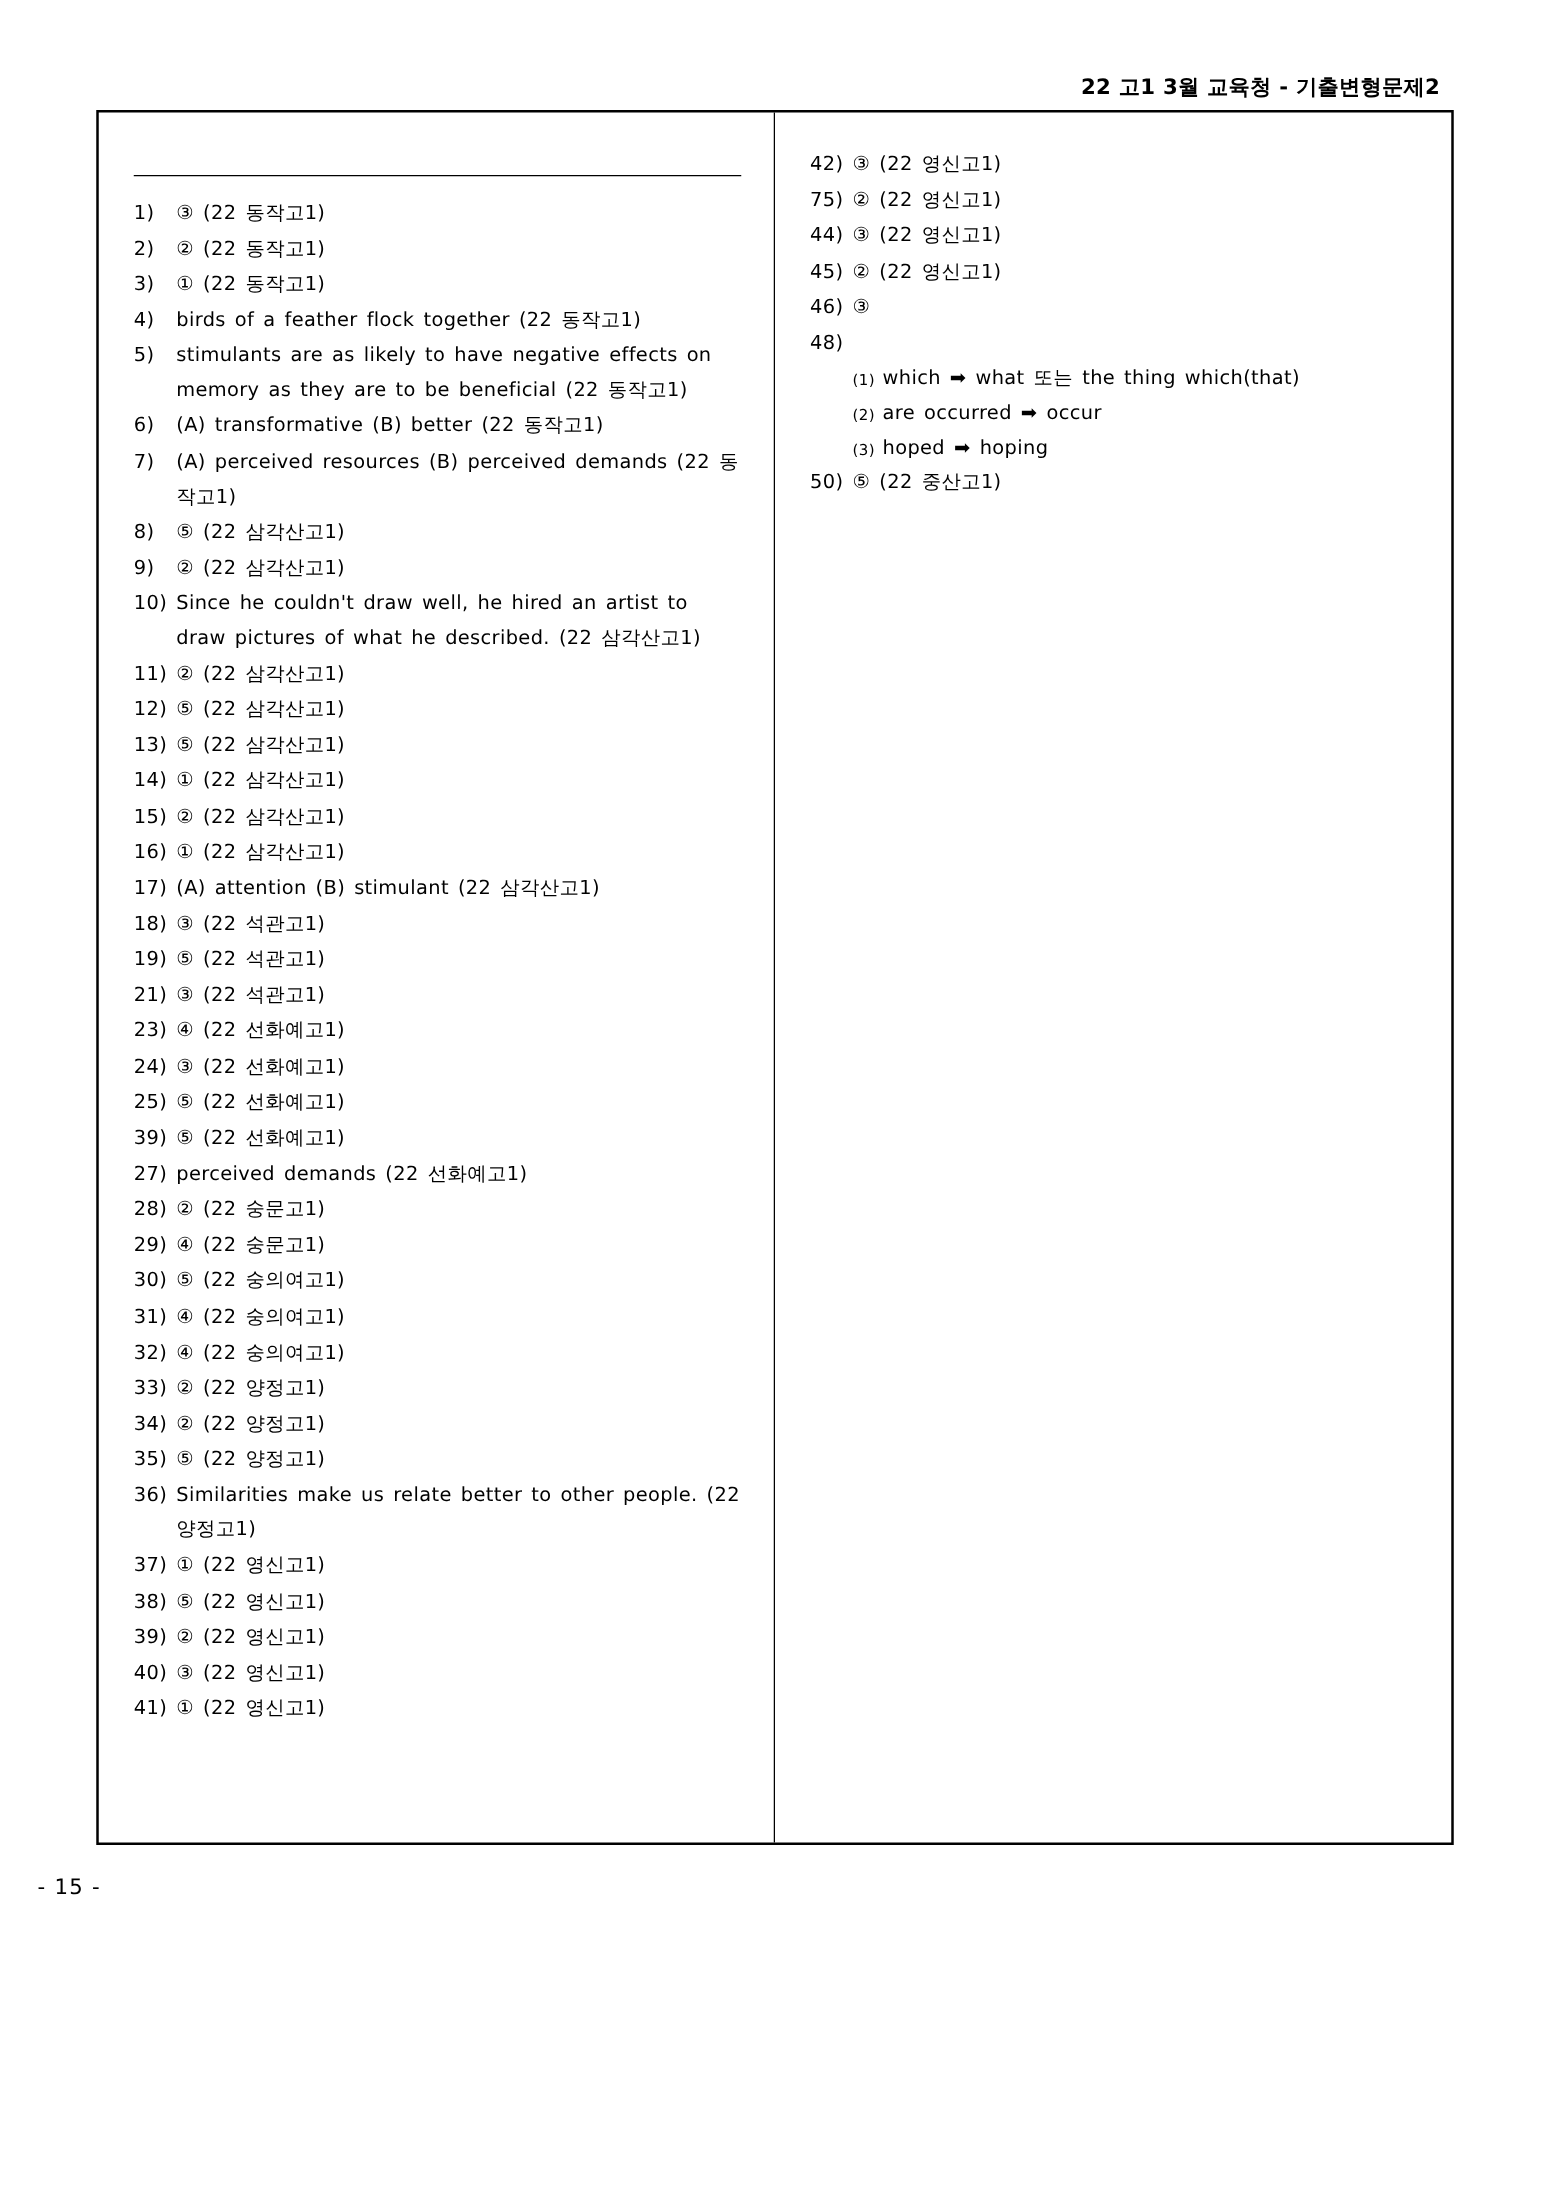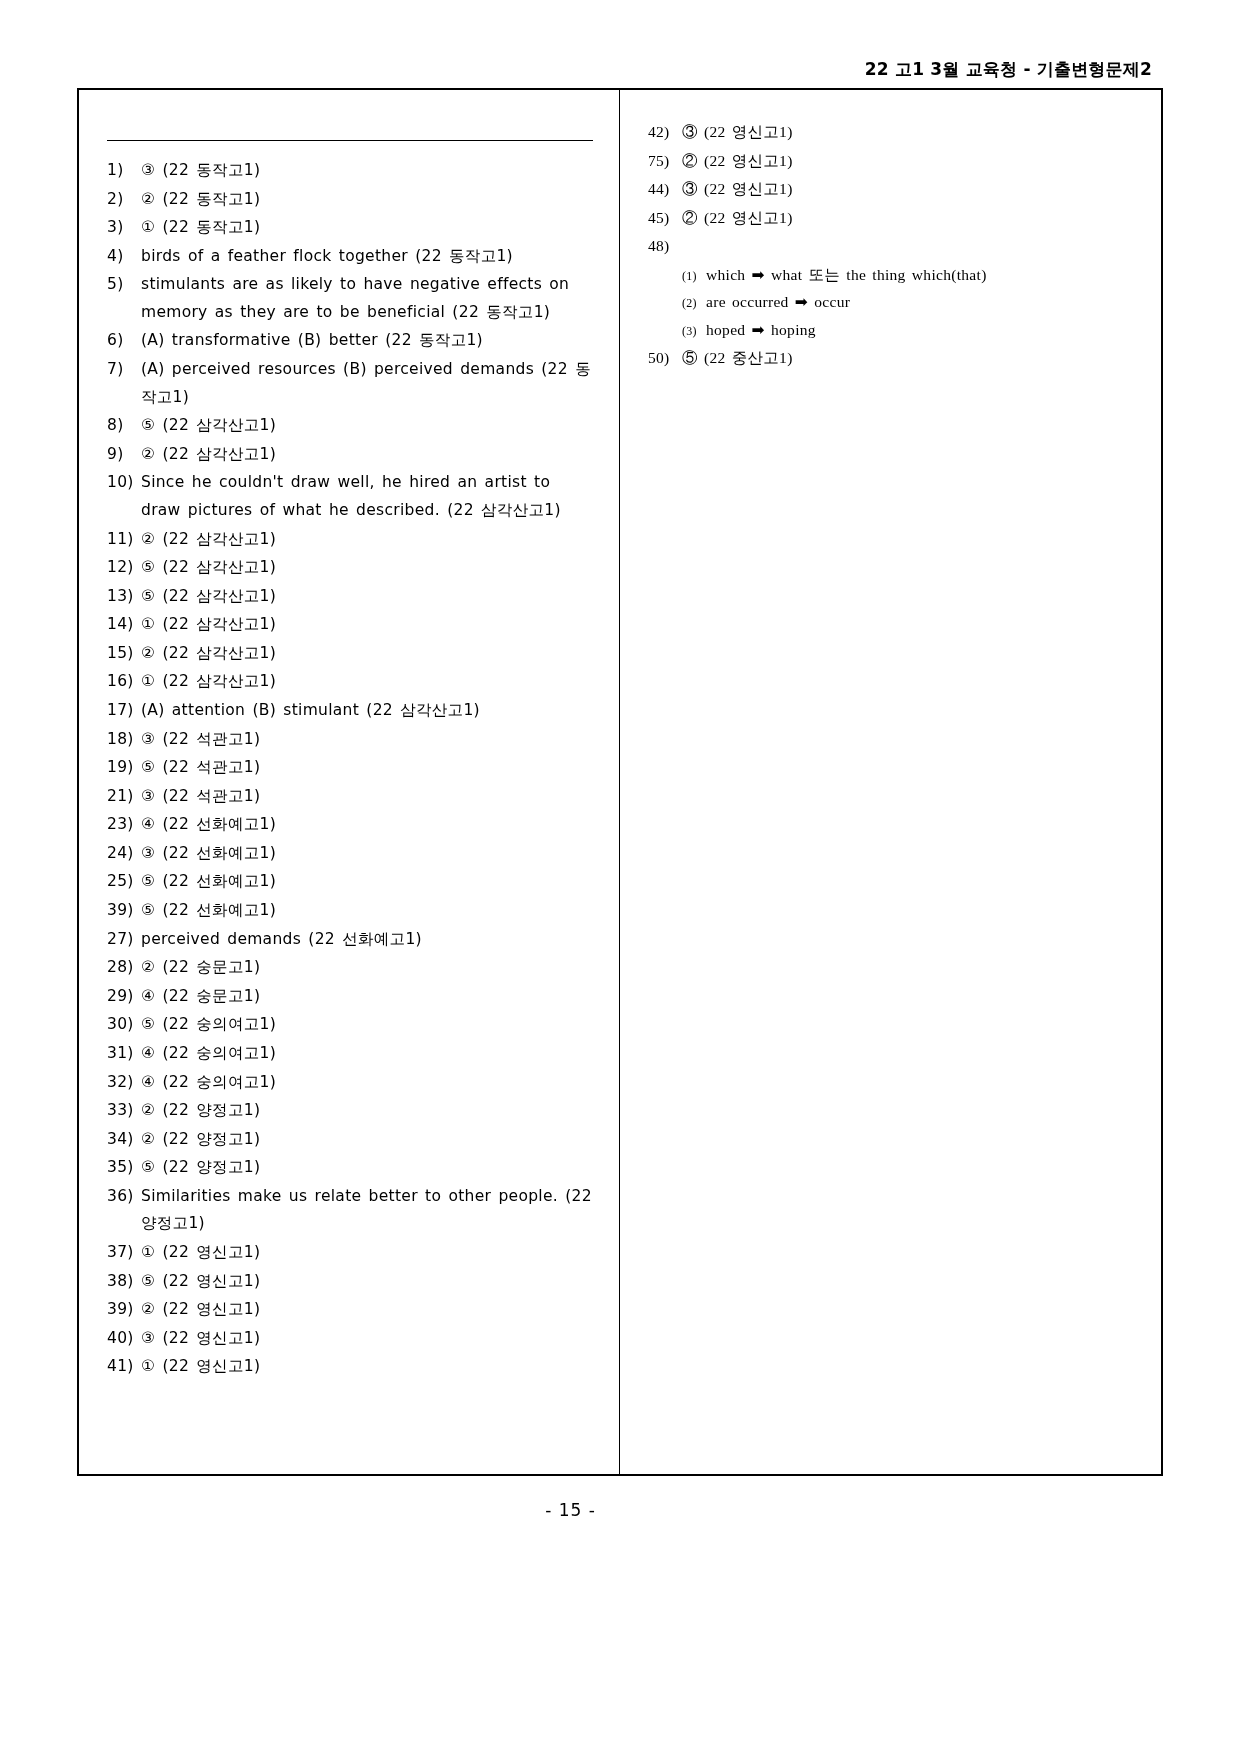--- a/index.html
+++ b/index.html
@@ -53,21 +53,20 @@
     position: relative;
   }
   .col-left {
     width: 50%;
     padding: 28px 26px 0 28px;
     border-right: 1px solid #000000;
   }
   .col-right {
     width: 50%;
     padding: 28px 24px 0 28px;
-    font-family: Liberation Serif, serif;
   }
   .rule {
     margin: 22px 0 16px 0;
     border-top: 1px solid #000000;
     height: 0;
     width: 100%;
   }
   .item {
     display: flex;
     align-items: flex-start;
@@ -102,23 +101,24 @@
   }
   .subtxt {
     flex: 1 1 auto;
     word-spacing: 2px;
   }
   .footer {
     position: absolute;
     left: 0;
     top: 1500px;
     width: 1141px;
-    text-align: center;
+    text-align: left;
     font-size: 17px;
     letter-spacing: 1px;
+    padding-left: 30px;
   }
 </style>
 </head>
 <body>
 
 <div class="page">
 
   <div class="header">22 고1 3월 교육청 - 기출변형문제2</div>
 
   <div class="frame">
@@ -298,20 +298,24 @@
             </div>
             <div class="item">
               <span class="num">44)</span>
               <span class="txt">③ (22 영신고1)</span>
             </div>
             <div class="item">
               <span class="num">45)</span>
               <span class="txt">② (22 영신고1)</span>
             </div>
             <div class="item">
+              <span class="num">46)</span>
+              <span class="txt">③</span>
+            </div>
+            <div class="item">
               <span class="num">48)</span>
               <span class="txt"></span>
             </div>
             <div class="sub">
               <span class="subnum">(1)</span>
               <span class="subtxt">which ➡ what 또는 the thing which(that)</span>
             </div>
             <div class="sub">
               <span class="subnum">(2)</span>
               <span class="subtxt">are occurred ➡ occur</span>

